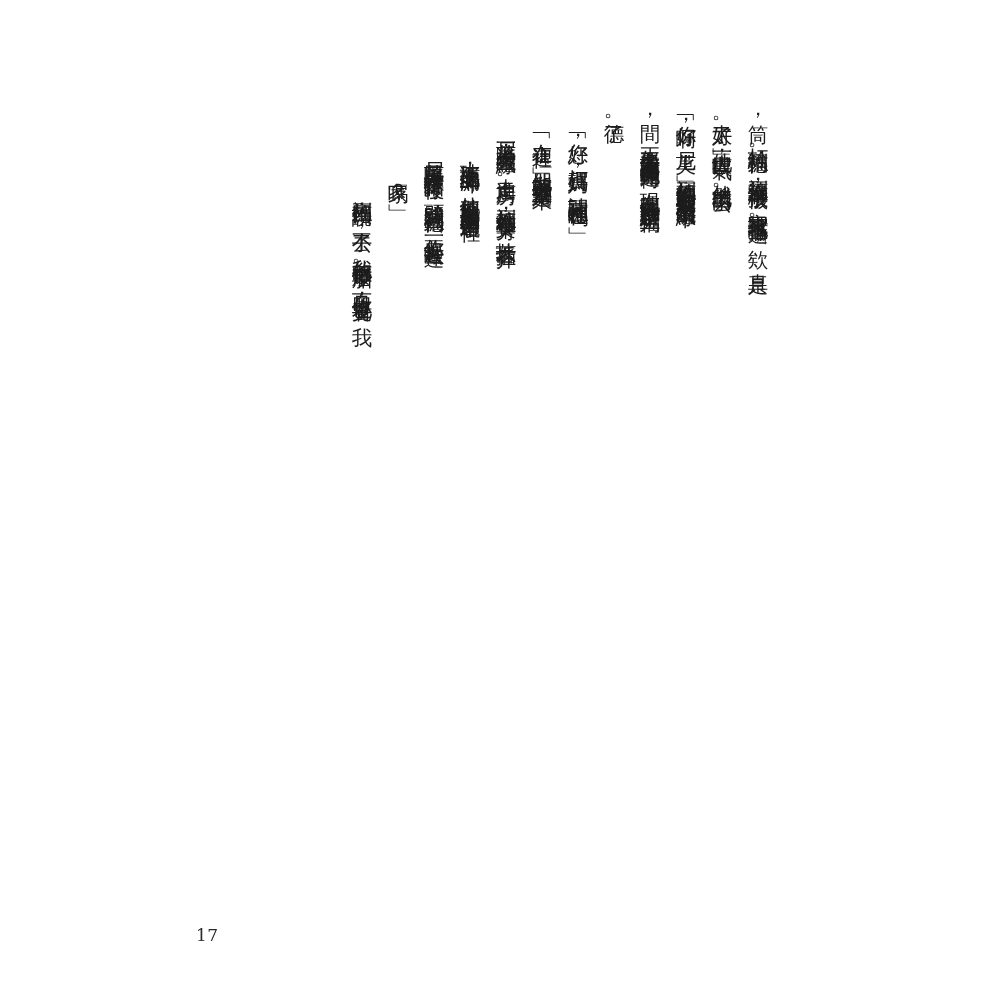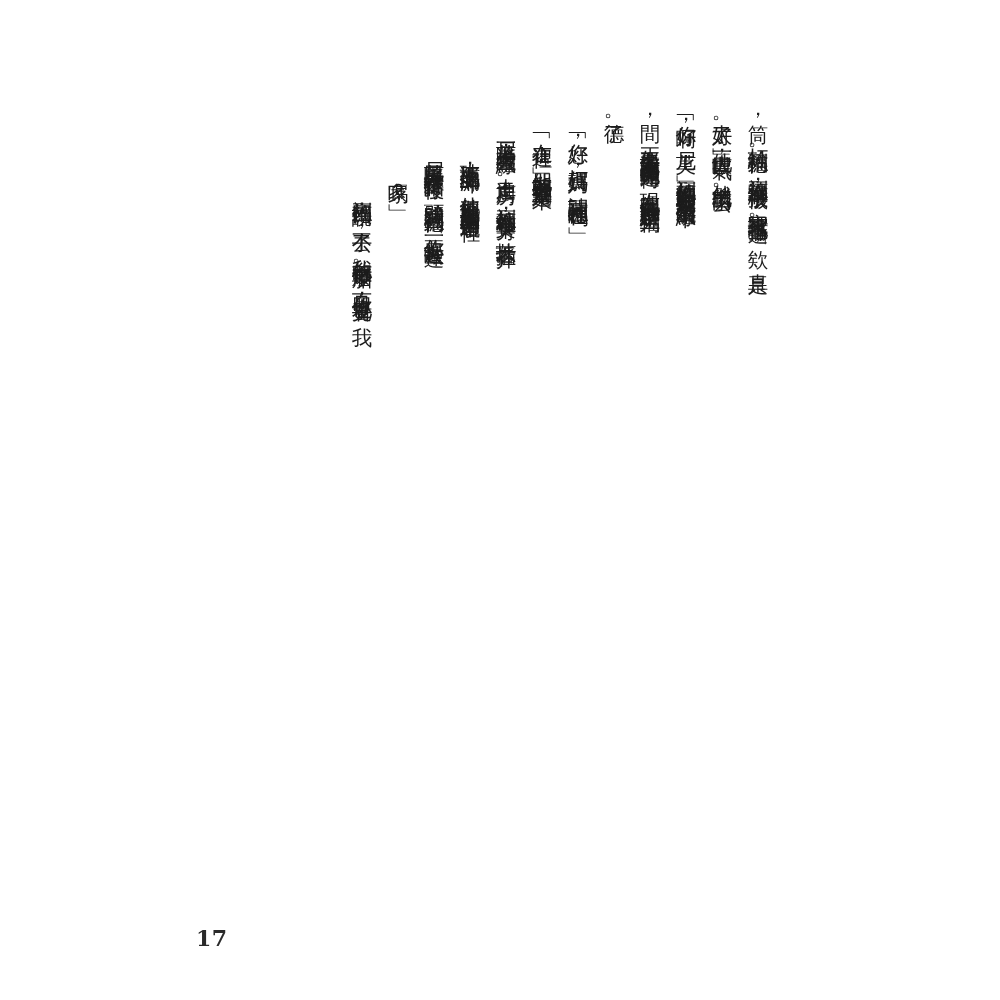--- a/index.html
+++ b/index.html
@@ -55,25 +55,24 @@
   
   .column.indent-1 { padding-top: 18px; }
   .column.indent-2 { padding-top: 38px; }
   .column.indent-3 { padding-top: 58px; }
   .column.indent-4 { padding-top: 76px; }
 
   .page-number {
     position: absolute;
     left: 196px;
     top: 925px;
-    font-size: 22px;
+    font-size: 17px;
     color: #2a2a2a;
     font-family: "DejaVu Serif", "Liberation Serif", serif;
     letter-spacing: 0.5px;
-    font-weight: bold;
   }
 </style>
 </head>
 <body>
 
 <div class="page">
 
   <div class="text-body">
     <div class="column">筒，打給福列德。福列德沒有接手機，家裡電話也打不通。「欸，真是</div>
     <div class="column">太好了。」他大嘆一口氣，然後就出門去了。</div>

